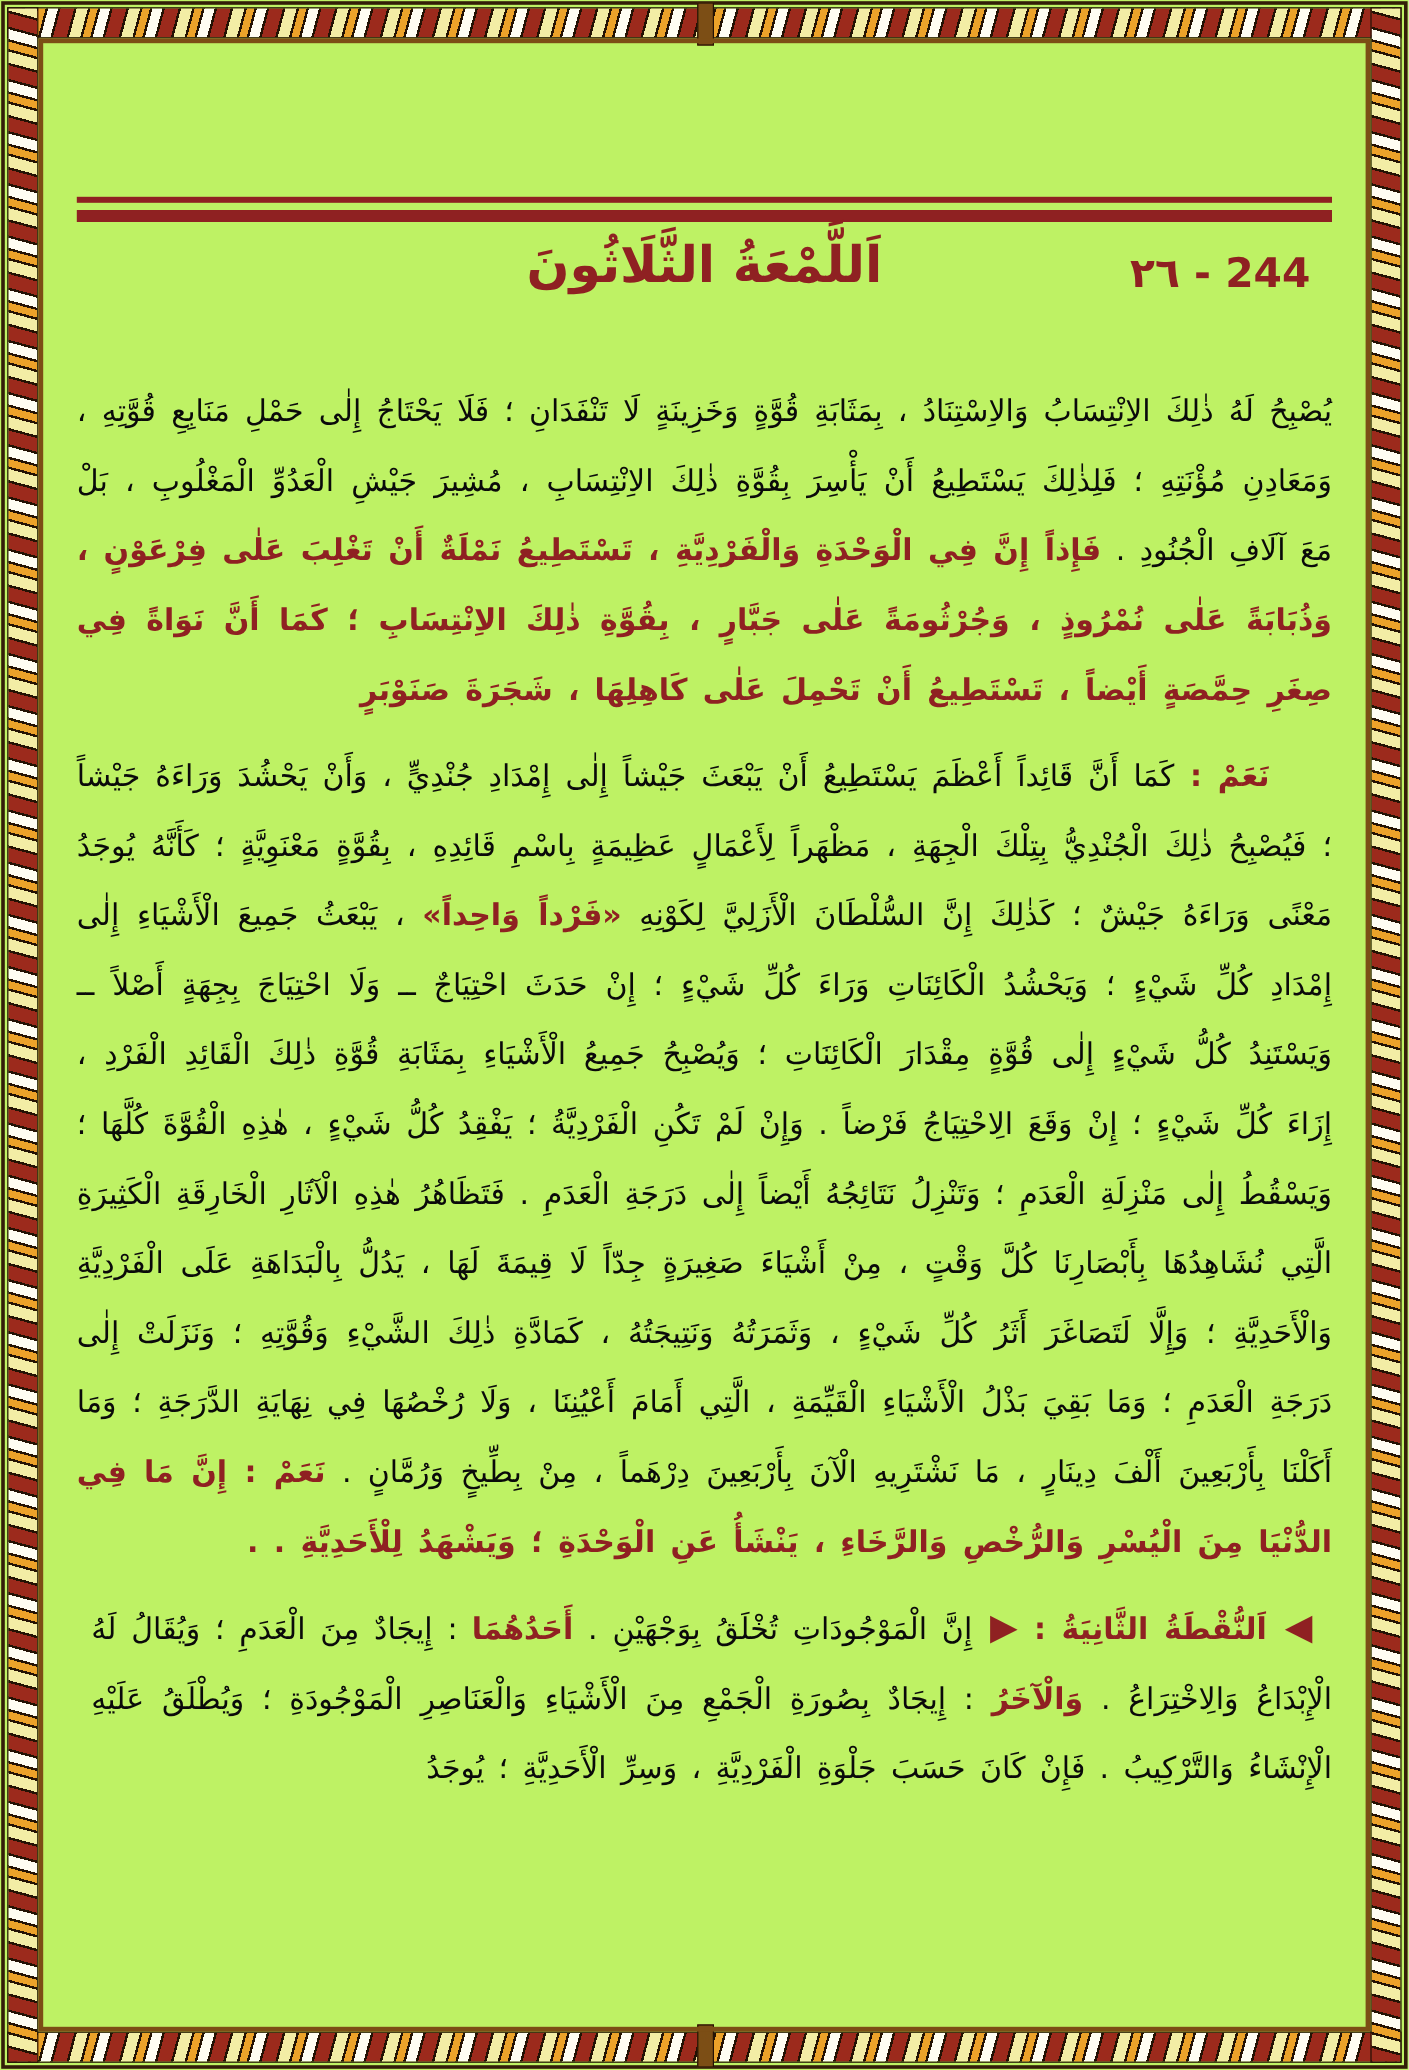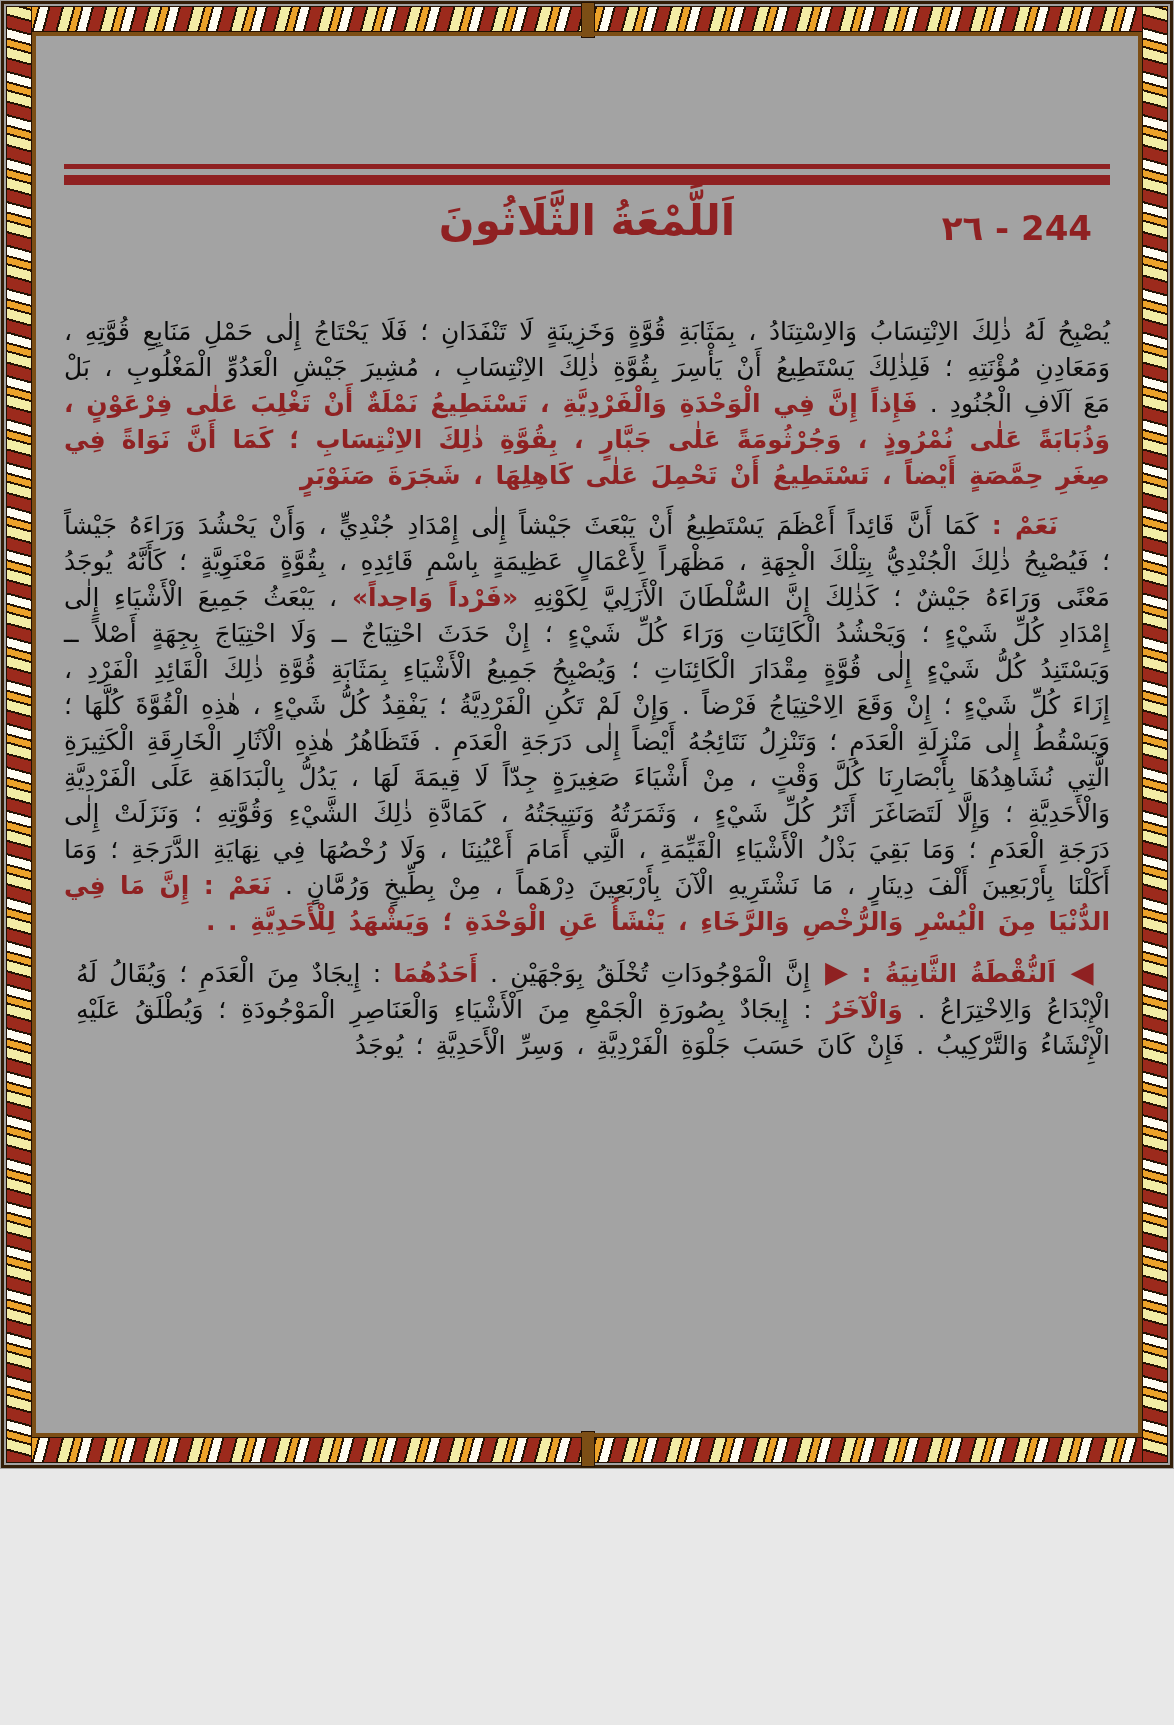--- a/index.html
+++ b/index.html
@@ -1,20 +1,20 @@
 <!DOCTYPE html>
 <html lang="ar" dir="rtl" style="--red-text: #8f2122; --chain-red: #9c2a1c; --chain-gold: #eca22a; --chain-cream: #f3eda5; --rail-brown: #7c4e15; --frame-dark: #331e08;"><head>
 <meta charset="utf-8">
 <style>
   html,body{margin:0;padding:0;background:#e8e8e8;}
   .page{
     position:relative;
-    width:1174px;height:1469px;
+    width:1174px;height:1725px;
     margin:0 auto;
-    background:#a3a3a3;
+    background:#bef264;
     overflow:hidden;
     font-family:"DejaVu Sans", sans-serif;
     direction:rtl;
   }
   
   .frame-outer{position:absolute;inset:1px;border:3px solid var(--frame-dark,#331e08);pointer-events:none;}
   .band{position:absolute;border:1px solid #241204;}
   .band-h{left:6px;right:6px;height:24px;
     background:repeating-linear-gradient(105deg,
       var(--chain-red,#9c2a1c) 0 11px,#241204 11px 13px,
@@ -43,21 +43,21 @@
   }
   .page-title{
     position:absolute;left:0;right:0;top:32px;text-align:center;
     color:var(--red-text,#8f2122);font-size:42px;font-weight:bold;
   }
   .header-rule{
     margin-top:112px;height:6px;
     border-top:5px solid var(--red-text,#8f2122);
     border-bottom:10px solid var(--red-text,#8f2122);
   }
-  .body-text{margin-top:22px;font-size:25px;line-height:36px;color:#0a0a0a;word-spacing:4px;}
+  .body-text{margin-top:22px;font-size:25px;line-height:58px;color:#0a0a0a;word-spacing:4px;}
   .para{margin:0 0 14px 0;text-align:justify;}
   .para.indent{text-indent:52px;}
   .para.small-indent{text-indent:16px;margin-left:12px;}
   .para.center{text-align:center;margin-top:-6px;}
   .t-black{color:#0a0a0a;}
   .t-red{color:var(--red-text,#8f2122);font-weight:bold;}
   .t-ornament{color:var(--red-text,#8f2122);font-weight:bold;font-size:30px;}
 </style>
 </head>
 <body>

